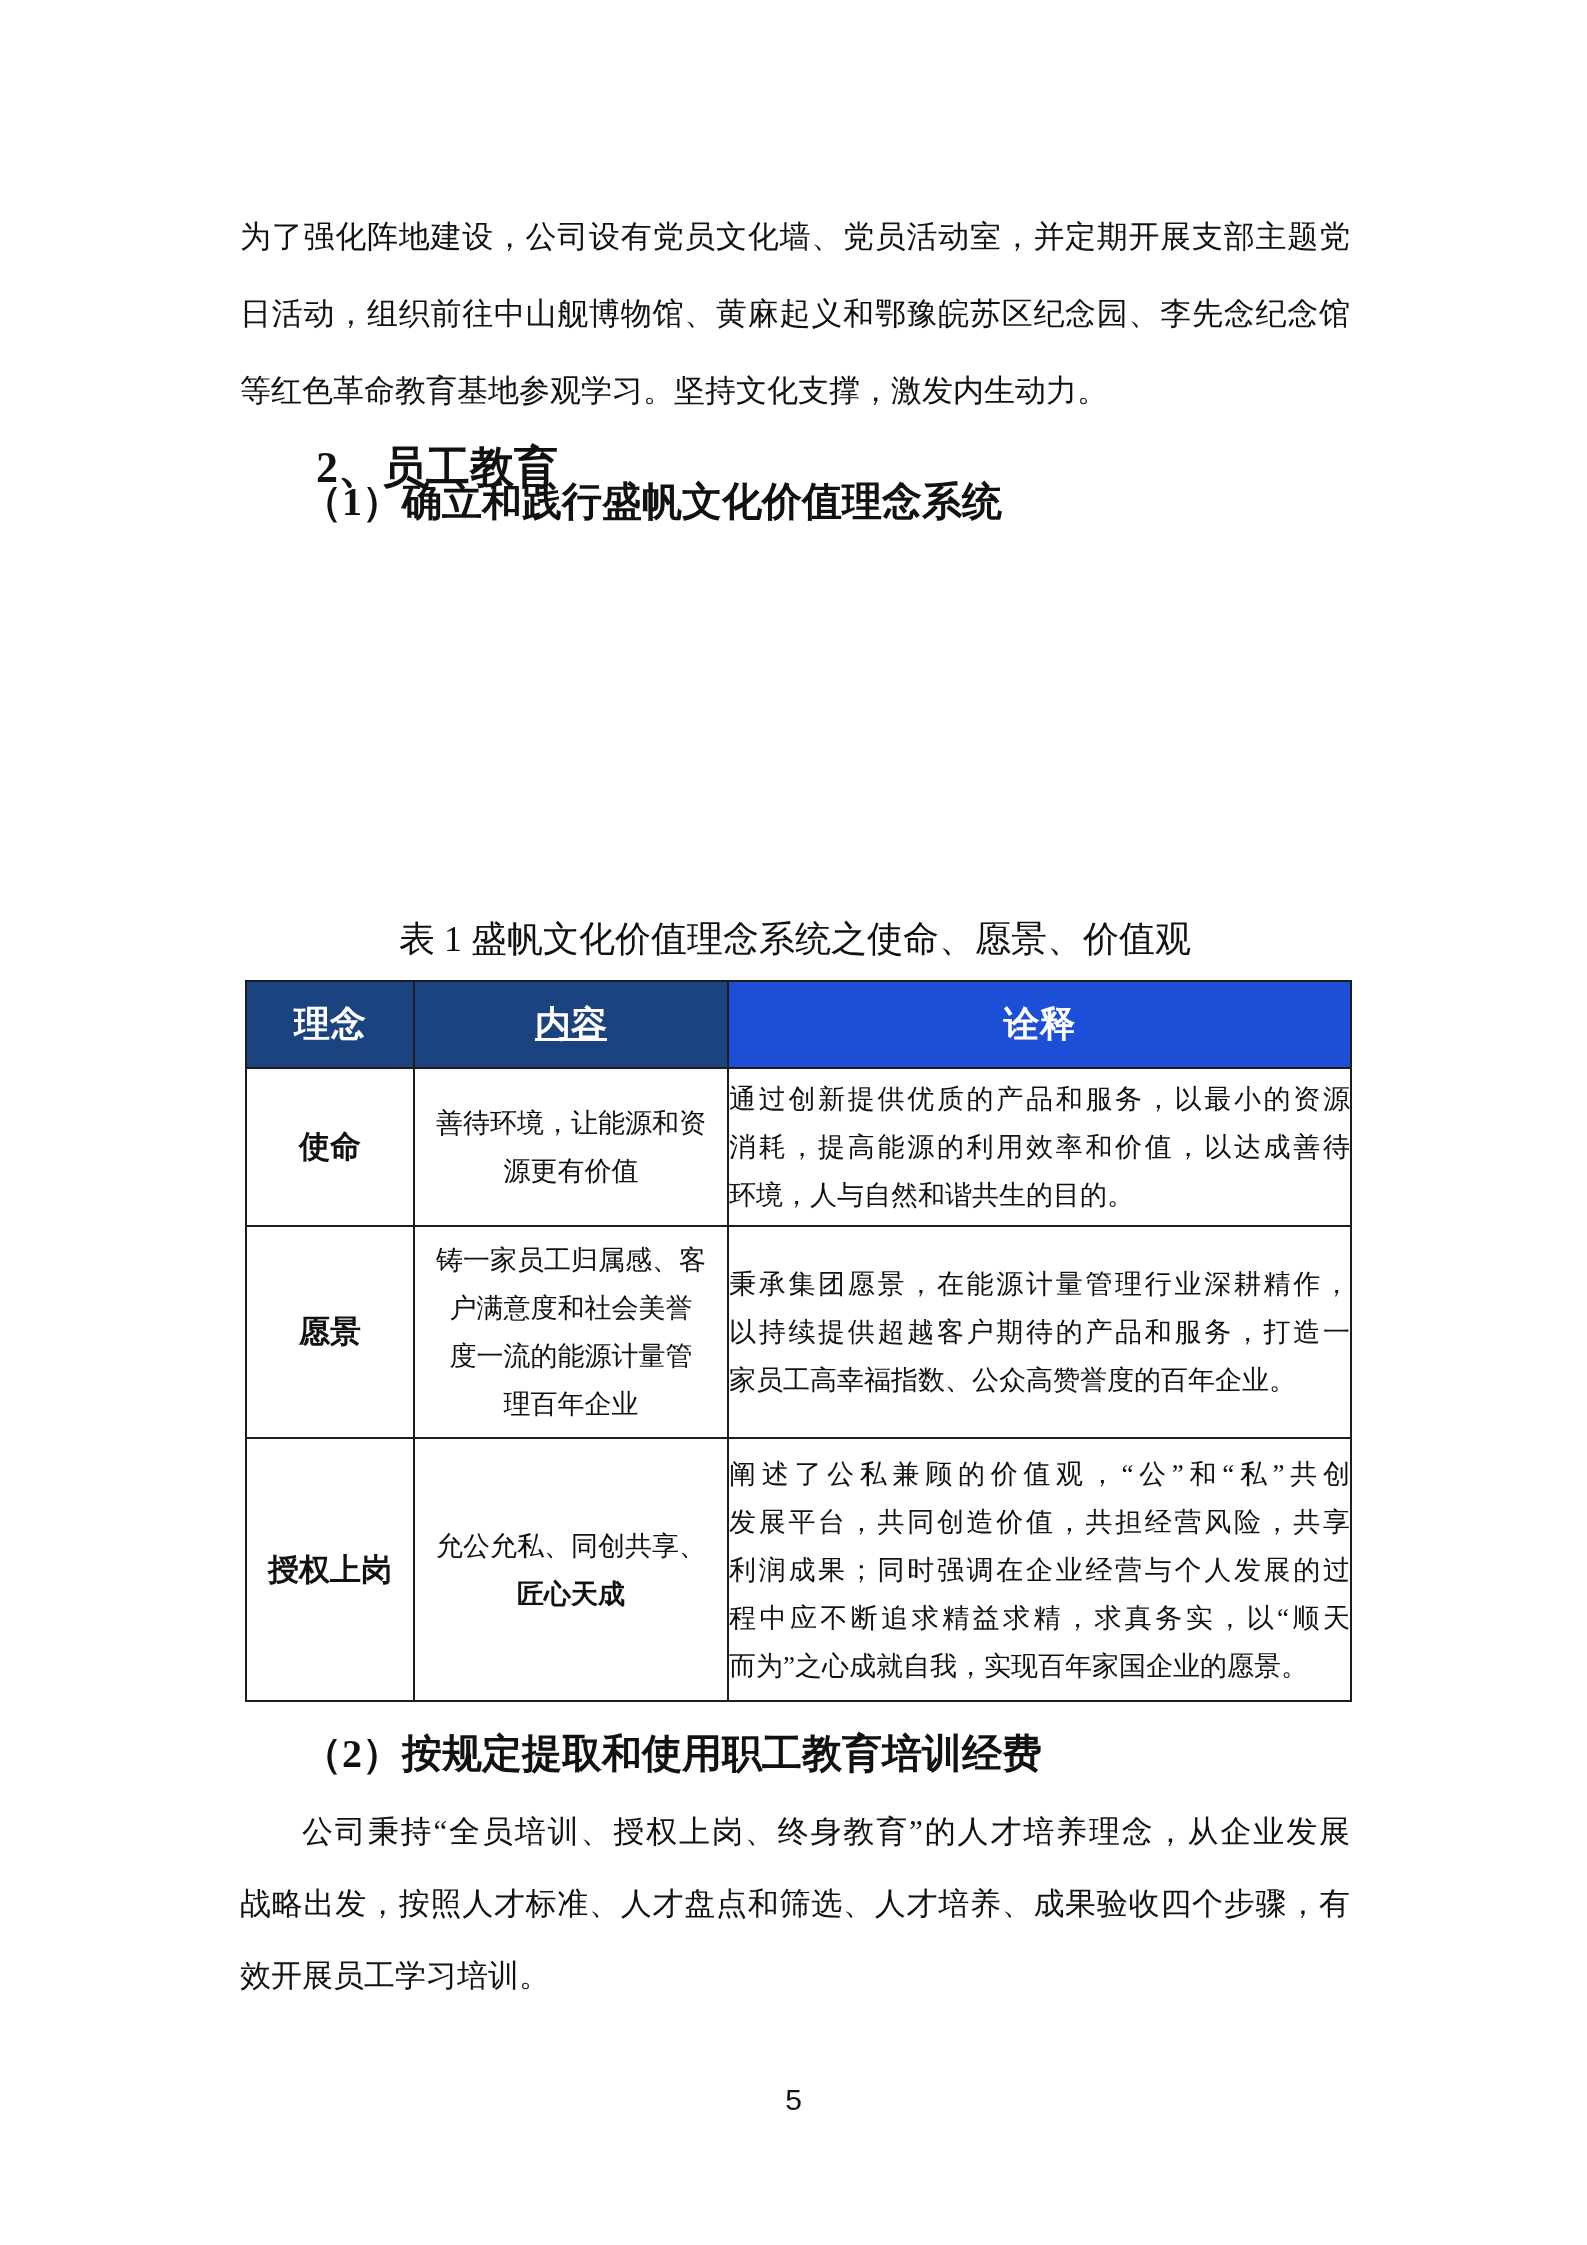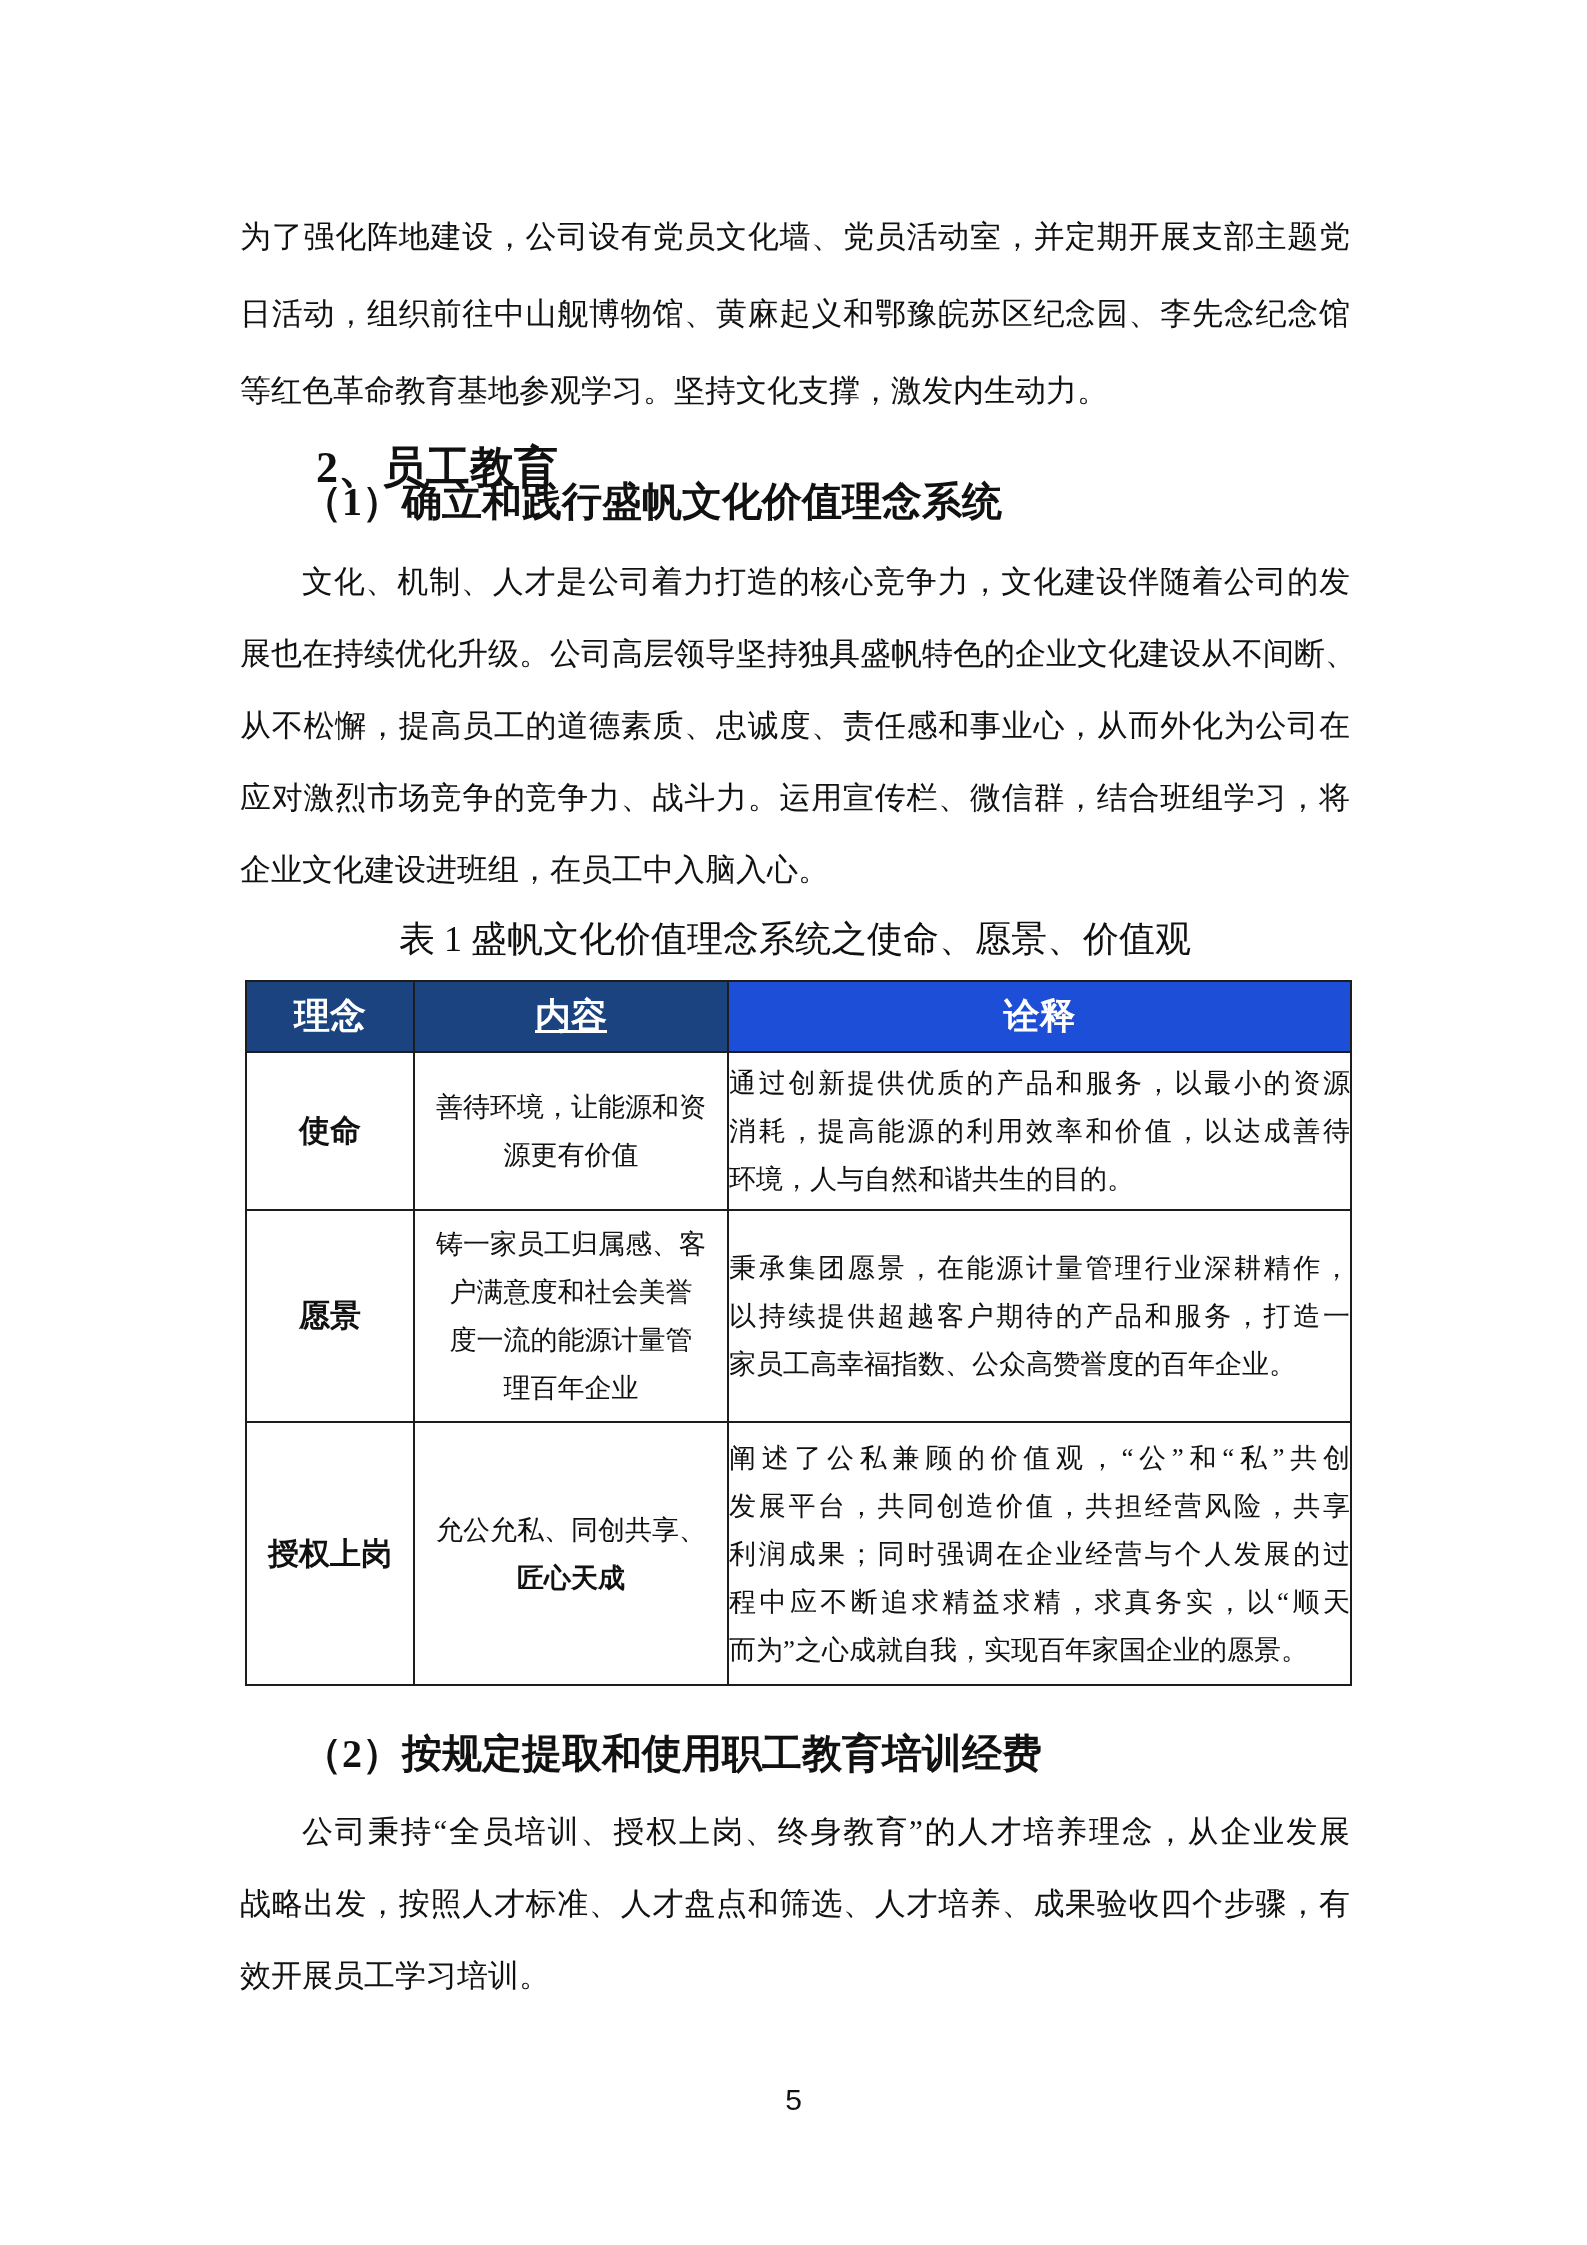--- a/index.html
+++ b/index.html
@@ -61,38 +61,31 @@
   <div class="para p1" style="top:198px;">
       <div class="tline">为了强化阵地建设，公司设有党员文化墙、党员活动室，并定期开展支部主题党</div>
       <div class="tline">日活动，组织前往中山舰博物馆、黄麻起义和鄂豫皖苏区纪念园、李先念纪念馆</div>
       <div class="tline end">等红色革命教育基地参观学习。坚持文化支撑，激发内生动力。</div>
     </div>
 
   <div class="h-num" style="top:428px;">2、员工教育</div>
 
   <div class="h-sub" style="top:474px;">（1）确立和践行盛帆文化价值理念系统</div>
 
-  <div class="para p2" style="top:546px;">
-      <div class="tline ind">文化、机制、人才是公司着力打造的核心竞争力，文化建设伴随着公司的发</div>
-      <div class="tline">展也在持续优化升级。公司高层领导坚持独具盛帆特色的企业文化建设从不间断、</div>
-      <div class="tline">从不松懈，提高员工的道德素质、忠诚度、责任感和事业心，从而外化为公司在</div>
-      <div class="tline">应对激烈市场竞争的竞争力、战斗力。运用宣传栏、微信群，结合班组学习，将</div>
-      <div class="tline end">企业文化建设进班组，在员工中入脑入心。</div>
-    </div>
 
   <div class="caption">表 1 盛帆文化价值理念系统之使命、愿景、价值观</div>
 
   <table class="vtable">
     <colgroup>
       <col style="width:168px;">
       <col style="width:314px;">
       <col style="width:623px;">
     </colgroup>
     <tbody>
-        <tr style="height:71px;">
+        <tr style="height:87px;">
       <td class="th-cell" style="background-color: rgb(27, 67, 128);">理念</td>
       <td class="th-cell" style="background-color: rgb(27, 67, 128); text-decoration: underline;">内容</td>
       <td class="th-cell" style="background-color: #1d4ed8;">诠释</td>
     </tr>
     <tr style="height:158px;">
       <td class="concept">使命</td>
       <td class="cell center">
             <div class="tline">善待环境，让能源和资</div>
             <div class="tline">源更有价值</div>
           </td>

